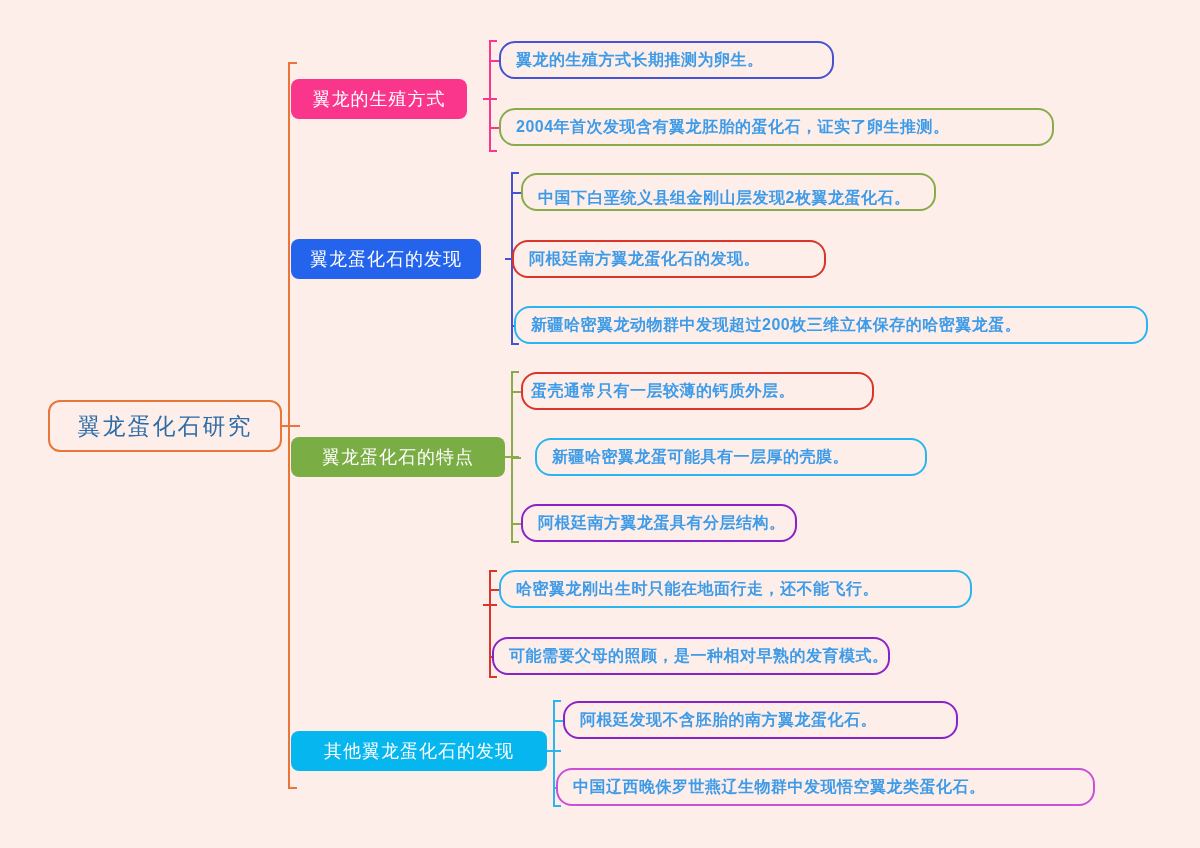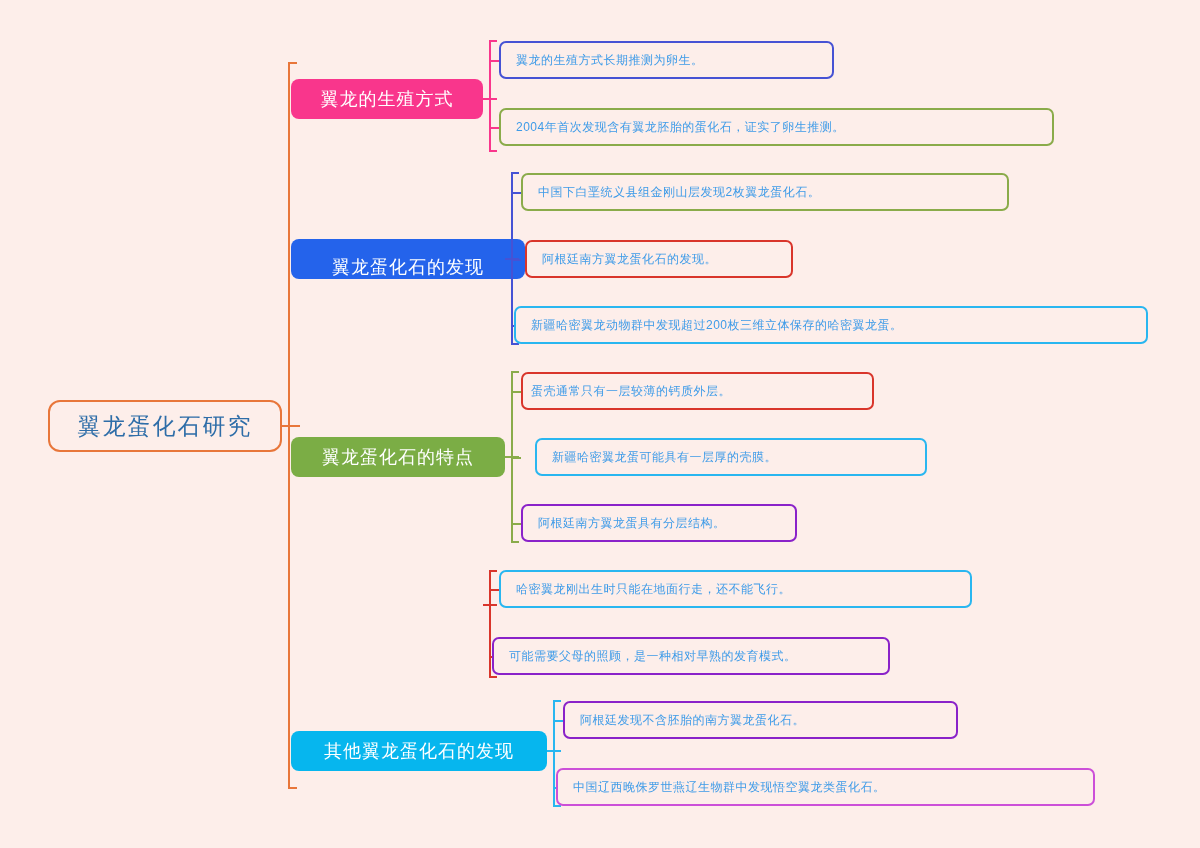--- a/index.html
+++ b/index.html
@@ -53,31 +53,32 @@
     letter-spacing: 1px;
     white-space: nowrap;
     padding: 0 16px;
   }
 
   
   .leaf-node {
     position: absolute;
     box-sizing: border-box;
     height: 38px;
-    border-radius: 7px;
+    border-radius: 16px;
     border-width: 2px;
     border-style: solid;
     background: #fdeeea;
     display: flex;
     align-items: center;
     color: #3e9be8;
-    font-size: 12px;
+    font-size: 16px;
     letter-spacing: 0.5px;
     white-space: nowrap;
     padding: 0 15px;
+    font-weight: bold;
   }
 
   
   
   .spine {
     position: absolute;
     width: 2px;
   }
   
   .cap {
@@ -102,54 +103,54 @@
 
   <div class="stub" style="left:282px; top:425px; width:18px; background:#e8763a;"></div>
   <div class="spine" style="left:288px; top:62px; height:727px; background:#e8763a;"></div>
   <div class="cap" style="left:288px; top:62px; width:9px; background:#e8763a;"></div>
   <div class="cap" style="left:288px; top:787px; width:9px; background:#e8763a;"></div>
 
   <div class="root-node">
     <span>翼龙蛋化石研究</span>
   </div>
 
-  <div class="branch-node" style="left:291px; top:79px; width:192px; background:#f9368c;">
+  <div class="branch-node" style="left:291px; top:79px; width:176px; background:#f9368c;">
     <span>翼龙的生殖方式</span>
   </div>
 
   <div class="stub" style="left:483px; top:98px; width:14px; background:#f9368c;"></div>
   <div class="spine" style="left:489px; top:40px; height:112px; background:#f9368c;"></div>
   <div class="cap" style="left:489px; top:40px; width:8px; background:#f9368c;"></div>
   <div class="cap" style="left:489px; top:150px; width:8px; background:#f9368c;"></div>
   <div class="twig" style="left:489px; top:60px; width:10px; background:#f9368c;"></div>
   <div class="twig" style="left:489px; top:127px; width:10px; background:#f9368c;"></div>
 
   <div class="leaf-node" style="left:499px; top:41px; width:335px; border-color:#4652d4;">
     <span>翼龙的生殖方式长期推测为卵生。</span>
   </div>
   <div class="leaf-node" style="left:499px; top:108px; width:555px; border-color:#8aab4a;">
     <span>2004年首次发现含有翼龙胚胎的蛋化石，证实了卵生推测。</span>
   </div>
 
-  <div class="branch-node" style="left:291px; top:239px; width:234px; background:#2463eb;align-items:flex-end;">
+  <div class="branch-node" style="left:291px; top:239px; width:190px; background:#2463eb;">
     <span>翼龙蛋化石的发现</span>
   </div>
 
   <div class="stub" style="left:505px; top:258px; width:14px; background:#4652d4;"></div>
   <div class="spine" style="left:511px; top:172px; height:173px; background:#4652d4;"></div>
   <div class="cap" style="left:511px; top:172px; width:8px; background:#4652d4;"></div>
   <div class="cap" style="left:511px; top:343px; width:8px; background:#4652d4;"></div>
   <div class="twig" style="left:511px; top:192px; width:10px; background:#4652d4;"></div>
   <div class="twig" style="left:511px; top:259px; width:10px; background:#4652d4;"></div>
   <div class="twig" style="left:511px; top:325px; width:10px; background:#4652d4;"></div>
 
-  <div class="leaf-node" style="left:521px; top:173px; width:488px; border-color:#8aab4a;">
+  <div class="leaf-node" style="left:521px; top:173px; width:415px; border-color:#8aab4a;align-items:flex-end;">
     <span>中国下白垩统义县组金刚山层发现2枚翼龙蛋化石。</span>
   </div>
-  <div class="leaf-node" style="left:525px; top:240px; width:268px; border-color:#d9352b;align-items:center;">
+  <div class="leaf-node" style="left:512px; top:240px; width:314px; border-color:#d9352b;align-items:center;">
     <span>阿根廷南方翼龙蛋化石的发现。</span>
   </div>
   <div class="leaf-node" style="left:514px; top:306px; width:634px; border-color:#29b6f0;">
     <span>新疆哈密翼龙动物群中发现超过200枚三维立体保存的哈密翼龙蛋。</span>
   </div>
 
   <div class="branch-node" style="left:291px; top:437px; width:214px; background:#7bad45;">
     <span>翼龙蛋化石的特点</span>
   </div>
 

